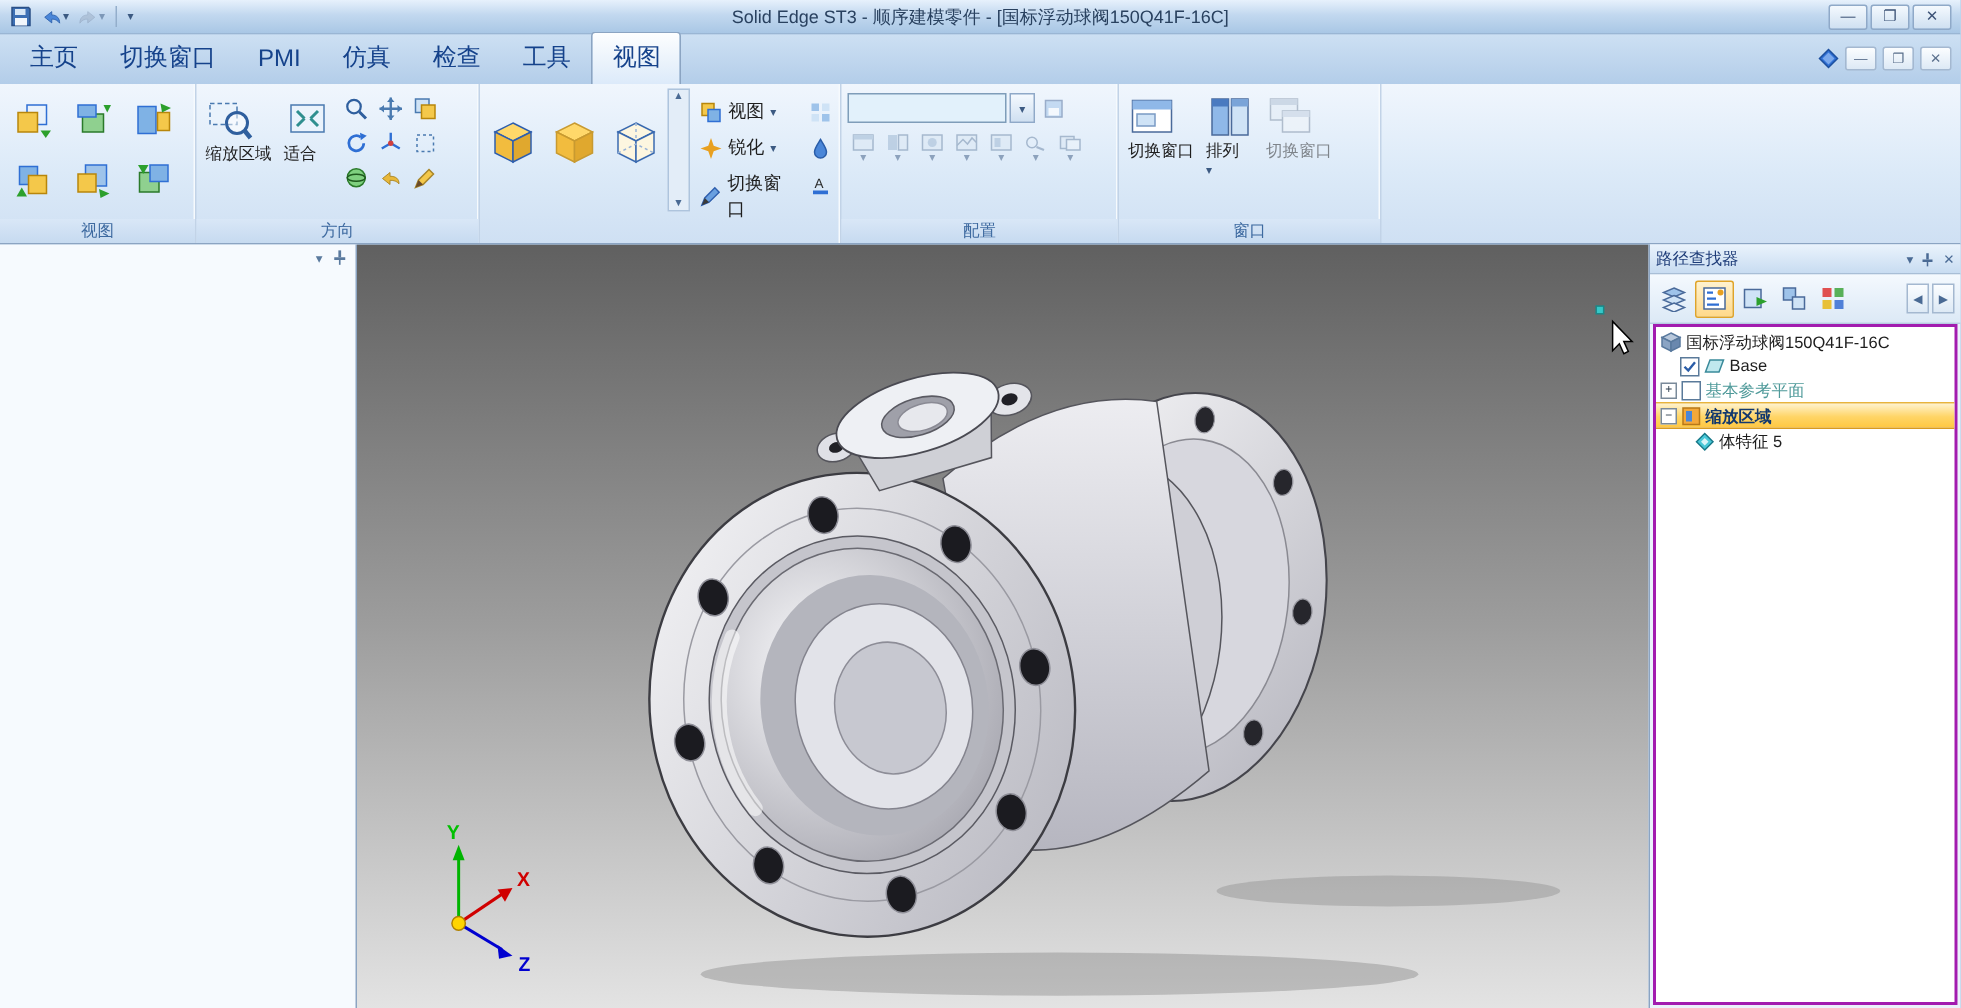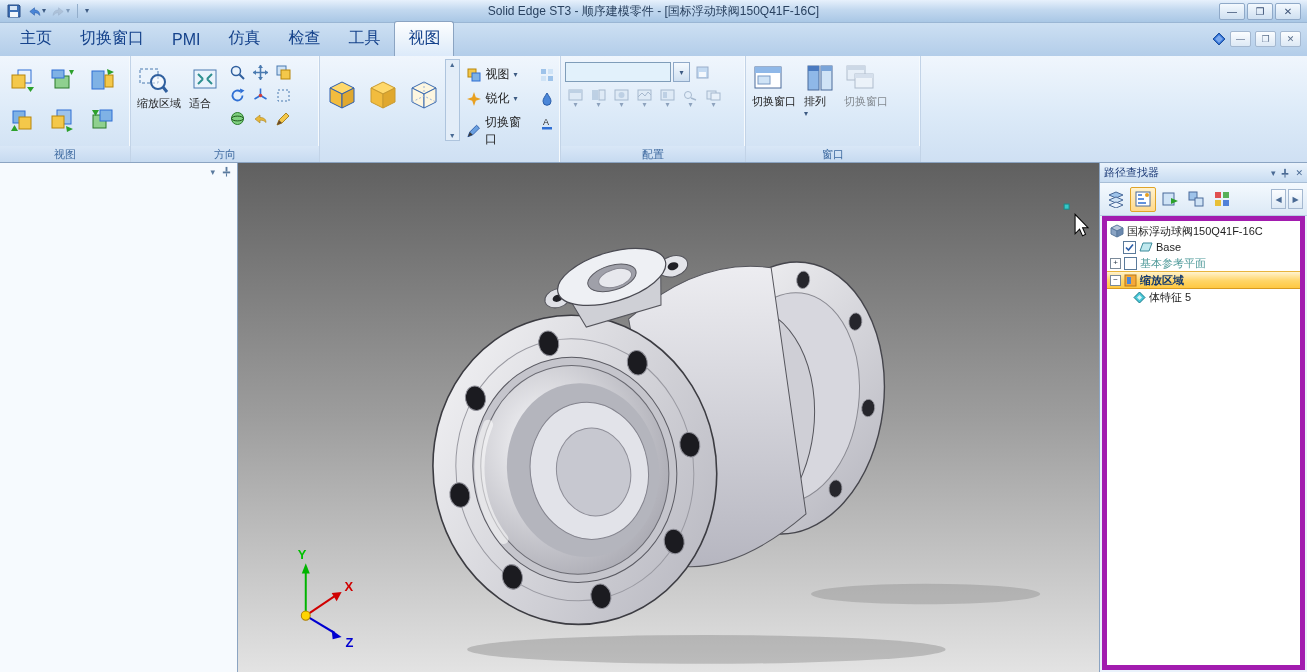--- a/index.html
+++ b/index.html
@@ -52,21 +52,21 @@
   
   .right-panel{width:207px;background:#eaf2fb;border-left:1px solid #8ba4c2;display:flex;flex-direction:column;}
   .pf-header{height:19px;background:linear-gradient(#eaf3fc,#c8dcf1);border-bottom:1px solid #a8bed6;display:flex;align-items:center;padding:0 4px;}
   .pf-title{font-size:11px;color:#1e3c78;}
   .pf-hicons{margin-left:auto;display:flex;gap:5px;align-items:center;color:#4a6a94;font-size:9px;}
   .pf-toolbar{height:28px;display:flex;align-items:center;gap:2px;padding:2px 4px;background:linear-gradient(#f4f9fe,#dcE9f6);background:linear-gradient(#f4f9fe,#dce9f6);border-bottom:1px solid #b8cce2;}
   .pfbtn{width:24px;height:23px;display:flex;align-items:center;justify-content:center;border-radius:2px;}
   .pfbtn.sel{background:linear-gradient(#fff2cf,#ffd98a);border:1px solid #e0a428;}
   .pfnav{margin-left:auto;display:flex;gap:2px;}
   .navbtn{width:13px;height:18px;display:flex;align-items:center;justify-content:center;font-size:8px;color:#4a6a94;background:linear-gradient(#fbfdff,#dde9f5);border:1px solid #a4b8d0;}
-  .tree{flex:1;background:#ffffff;border:5px solid #a21caf;margin:0 2px 2px 2px;padding-top:2px;font-size:11px;overflow:hidden;}
+  .tree{flex:1;background:#ffffff;border:2px solid #a21caf;margin:0 2px 2px 2px;padding-top:2px;font-size:11px;overflow:hidden;}
   .trow{height:16px;display:flex;align-items:center;gap:3px;padding-left:3px;white-space:nowrap;}
   .cb{width:11px;height:11px;background:#fff;border:1px solid #5a7a9a;display:flex;align-items:center;justify-content:center;flex:0 0 auto;}
   .exp{width:9px;height:9px;background:#fff;border:1px solid #7a8a9a;font-size:8px;line-height:7px;text-align:center;color:#2a3a4a;flex:0 0 auto;}
   .hl{background:linear-gradient(#fff3cf,#ffd567 55%,#ffc842);border-top:1px solid #e8b43c;border-bottom:1px solid #d89a20;}
   .hl .tlabel{color:#12386e;font-weight:bold;}
   .teal-text{color:#4f9a9a;font-family:Liberation Mono, monospace;}
   
   .statusbar{height:15px;background:linear-gradient(#e6effa,#c2d8ee);border-top:1px solid #8ba4c2;display:flex;align-items:center;flex:0 0 auto;}
   .watermark{margin-left:auto;padding-right:8px;font-size:13px;color:#e00000;font-family:"Liberation Serif",serif;}
 </style>

